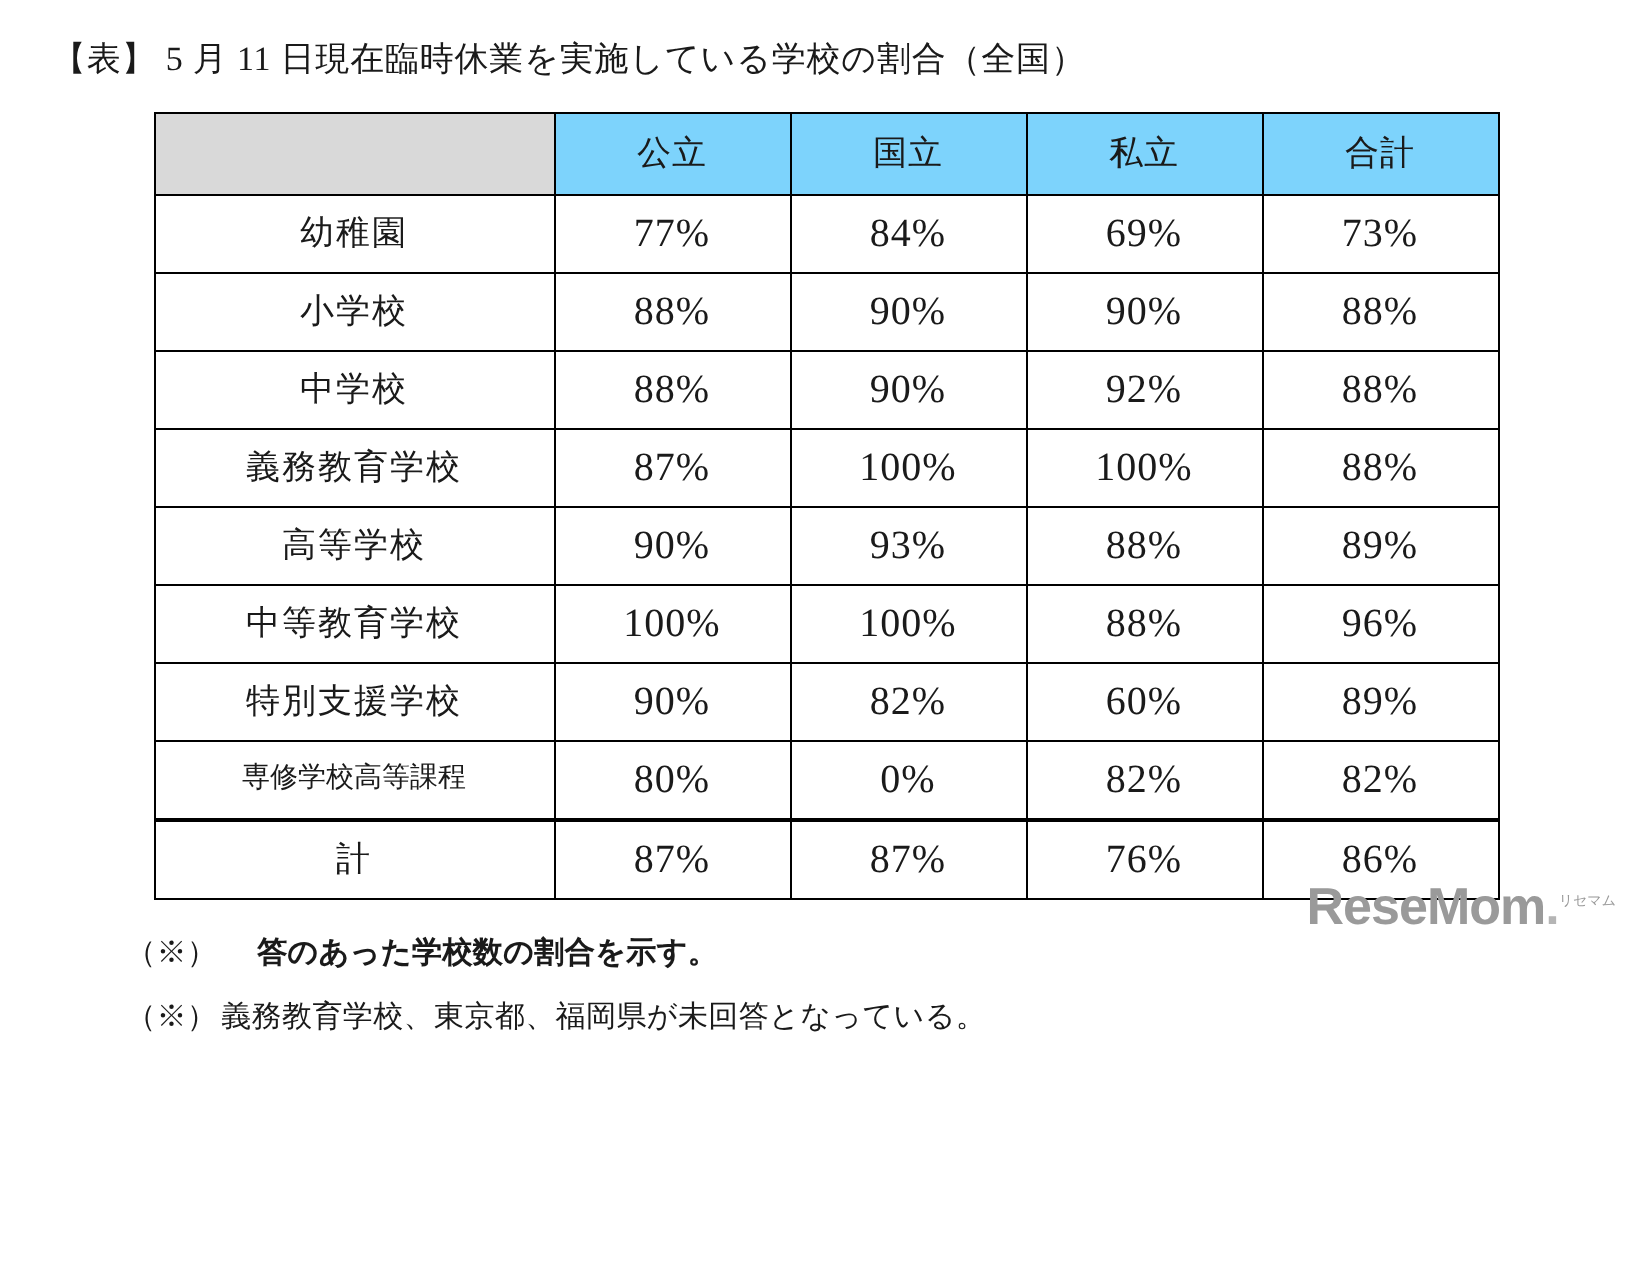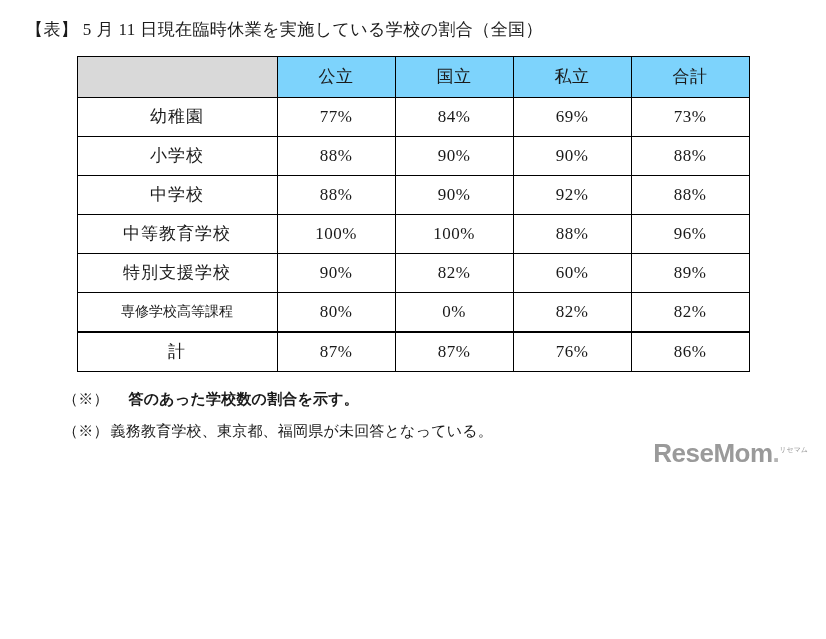--- a/index.html
+++ b/index.html
@@ -32,21 +32,21 @@
   table.data {
     border-collapse: collapse;
     margin: 0 auto;
     width: 672px;
     table-layout: fixed;
     background: #fff;
   }
   table.data td, table.data th {
     border: 1px solid #000;
     text-align: center;
-    font-size: 17px;
+    font-size: 20px;
     font-weight: normal;
     padding: 0;
     height: 38px;
     line-height: 38px;
     letter-spacing: 0.5px;
   }
   table.data thead th {
     background: #7dd3fc;
     height: 40px;
     line-height: 40px;
@@ -153,20 +153,34 @@
         <td>90%</td>
         <td>90%</td>
         <td>88%</td>
       </tr>
       <tr>
         <td class="rowhead">中学校</td>
         <td>88%</td>
         <td>90%</td>
         <td>92%</td>
         <td>88%</td>
+      </tr>
+      <tr>
+        <td class="rowhead">義務教育学校</td>
+        <td>87%</td>
+        <td>100%</td>
+        <td>100%</td>
+        <td>88%</td>
+      </tr>
+      <tr>
+        <td class="rowhead">高等学校</td>
+        <td>90%</td>
+        <td>93%</td>
+        <td>88%</td>
+        <td>89%</td>
       </tr>
       <tr>
         <td class="rowhead">中等教育学校</td>
         <td>100%</td>
         <td>100%</td>
         <td>88%</td>
         <td>96%</td>
       </tr>
       <tr>
         <td class="rowhead">特別支援学校</td>

